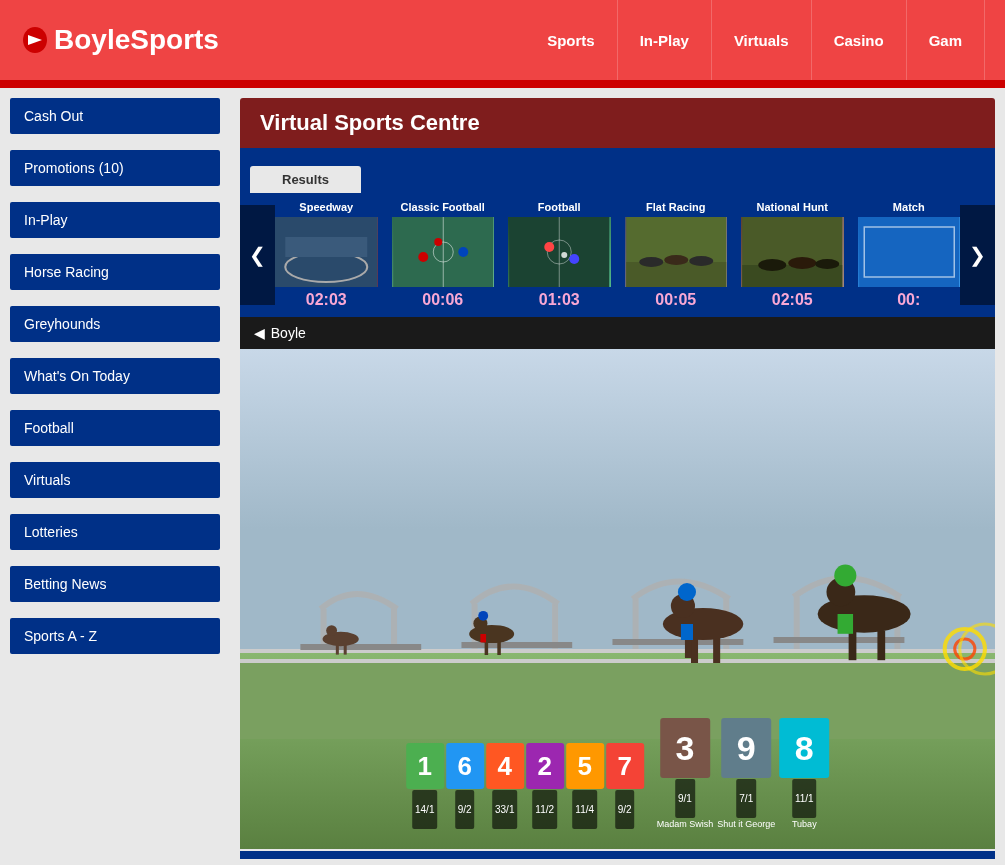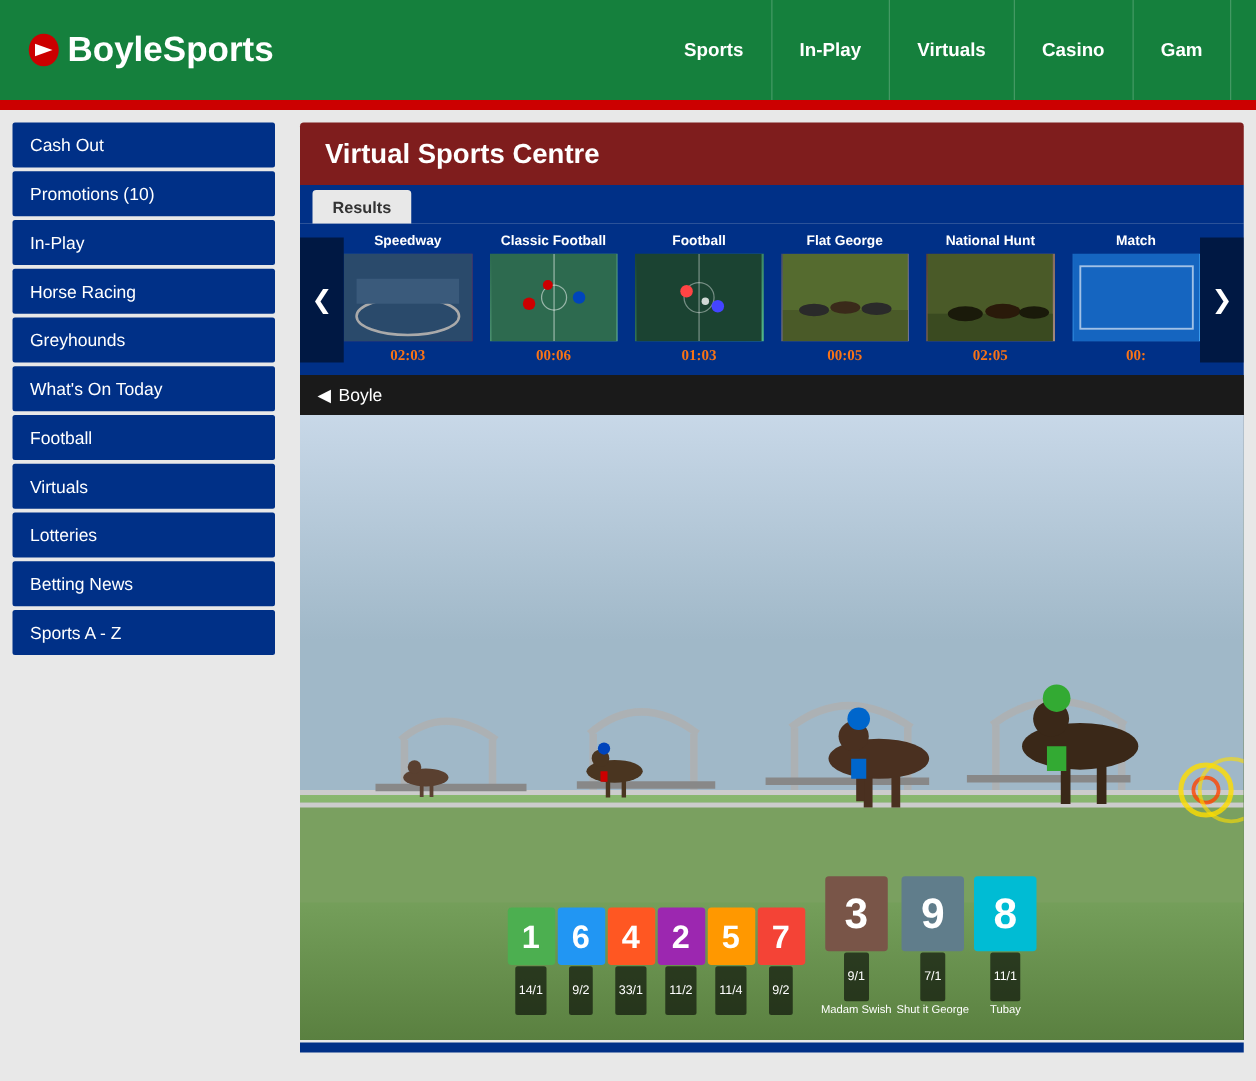--- a/index.html
+++ b/index.html
@@ -1,20 +1,20 @@
 <!DOCTYPE html>
 <html><head>
   <meta charset="utf-8">
   <style>
     * { margin: 0; padding: 0; box-sizing: border-box; }
     body { font-family: Arial, sans-serif; background: #1a1a2e; width: 1005px; min-height: 865px; overflow-x: hidden; }
 
     
     .header {
-      background: #15803d;
+      background: #ef4444;
       height: 80px;
       display: flex;
       align-items: center;
       padding: 0 20px;
     }
     .logo {
       display: flex;
       align-items: center;
       margin-right: auto;
     }
@@ -66,21 +66,21 @@
     .sidebar {
       width: 230px;
       background: #e8e8e8;
       flex-shrink: 0;
       padding: 10px 10px;
     }
     .sidebar-item {
       background: #003087;
       color: white;
       padding: 10px 14px;
-      margin-bottom: 3px;
+      margin-bottom: 16px;
       font-size: 14px;
       cursor: pointer;
       border-radius: 2px;
     }
 
     
     .content-area {
       flex: 1;
       padding: 10px;
     }
@@ -99,24 +99,24 @@
     .results-tab-bar {
       background: #003087;
       padding: 0 10px;
       display: flex;
     }
     .results-tab {
       background: #e8e8e8;
       color: #333;
       font-size: 13px;
       font-weight: bold;
-      padding: 6px 16px;
+      padding: 6px 32px;
       cursor: pointer;
       border-radius: 3px 3px 0 0;
-      margin-top: 4px;
+      margin-top: 18px;
     }
 
     
     .carousel-container {
       background: #003087;
       padding: 8px 0;
       display: flex;
       align-items: center;
       position: relative;
     }
@@ -174,25 +174,24 @@
     .carousel-thumb-flat {
       background: linear-gradient(135deg, #4a4e69, #9a8c98);
     }
     .carousel-thumb-national {
       background: linear-gradient(135deg, #5c4033, #a1887f);
     }
     .carousel-thumb-match {
       background: linear-gradient(135deg, #1565c0, #42a5f5);
     }
     .carousel-time {
-      color: #f97316;
-      font-size: 12px;
+      color: #f9a8d4;
+      font-size: 16px;
       font-weight: bold;
       margin-top: 4px;
-      font-family: Liberation Serif, serif;
     }
 
     
     .video-container {
       background: #000;
       position: relative;
       width: 100%;
     }
     .unmute-bar {
       background: #1a1a1a;
@@ -390,21 +389,21 @@
               <circle cx="50" cy="35" r="12" stroke="white" stroke-width="1" fill="none" opacity="0.4"></circle>
               <circle cx="55" cy="38" r="3" fill="white" opacity="0.8"></circle>
               <circle cx="40" cy="30" r="5" fill="#ff4444"></circle>
               <circle cx="65" cy="42" r="5" fill="#4444ff"></circle>
             </svg>
           </div>
           <div class="carousel-time">01:03</div>
         </div>
 
         <div class="carousel-item">
-          <div class="carousel-item-label">Flat George</div>
+          <div class="carousel-item-label">Flat Racing</div>
           <div class="carousel-thumb carousel-thumb-flat">
             <svg width="100%" height="100%" viewBox="0 0 100 70">
               <rect width="100" height="70" fill="#556b2f"></rect>
               <rect x="0" y="45" width="100" height="25" fill="#4a5a28"></rect>
 
               <ellipse cx="25" cy="45" rx="12" ry="5" fill="#2a2a2a"></ellipse>
               <ellipse cx="50" cy="43" rx="12" ry="5" fill="#3a2a1a"></ellipse>
               <ellipse cx="75" cy="44" rx="12" ry="5" fill="#2a2a2a"></ellipse>
             </svg>
           </div>

